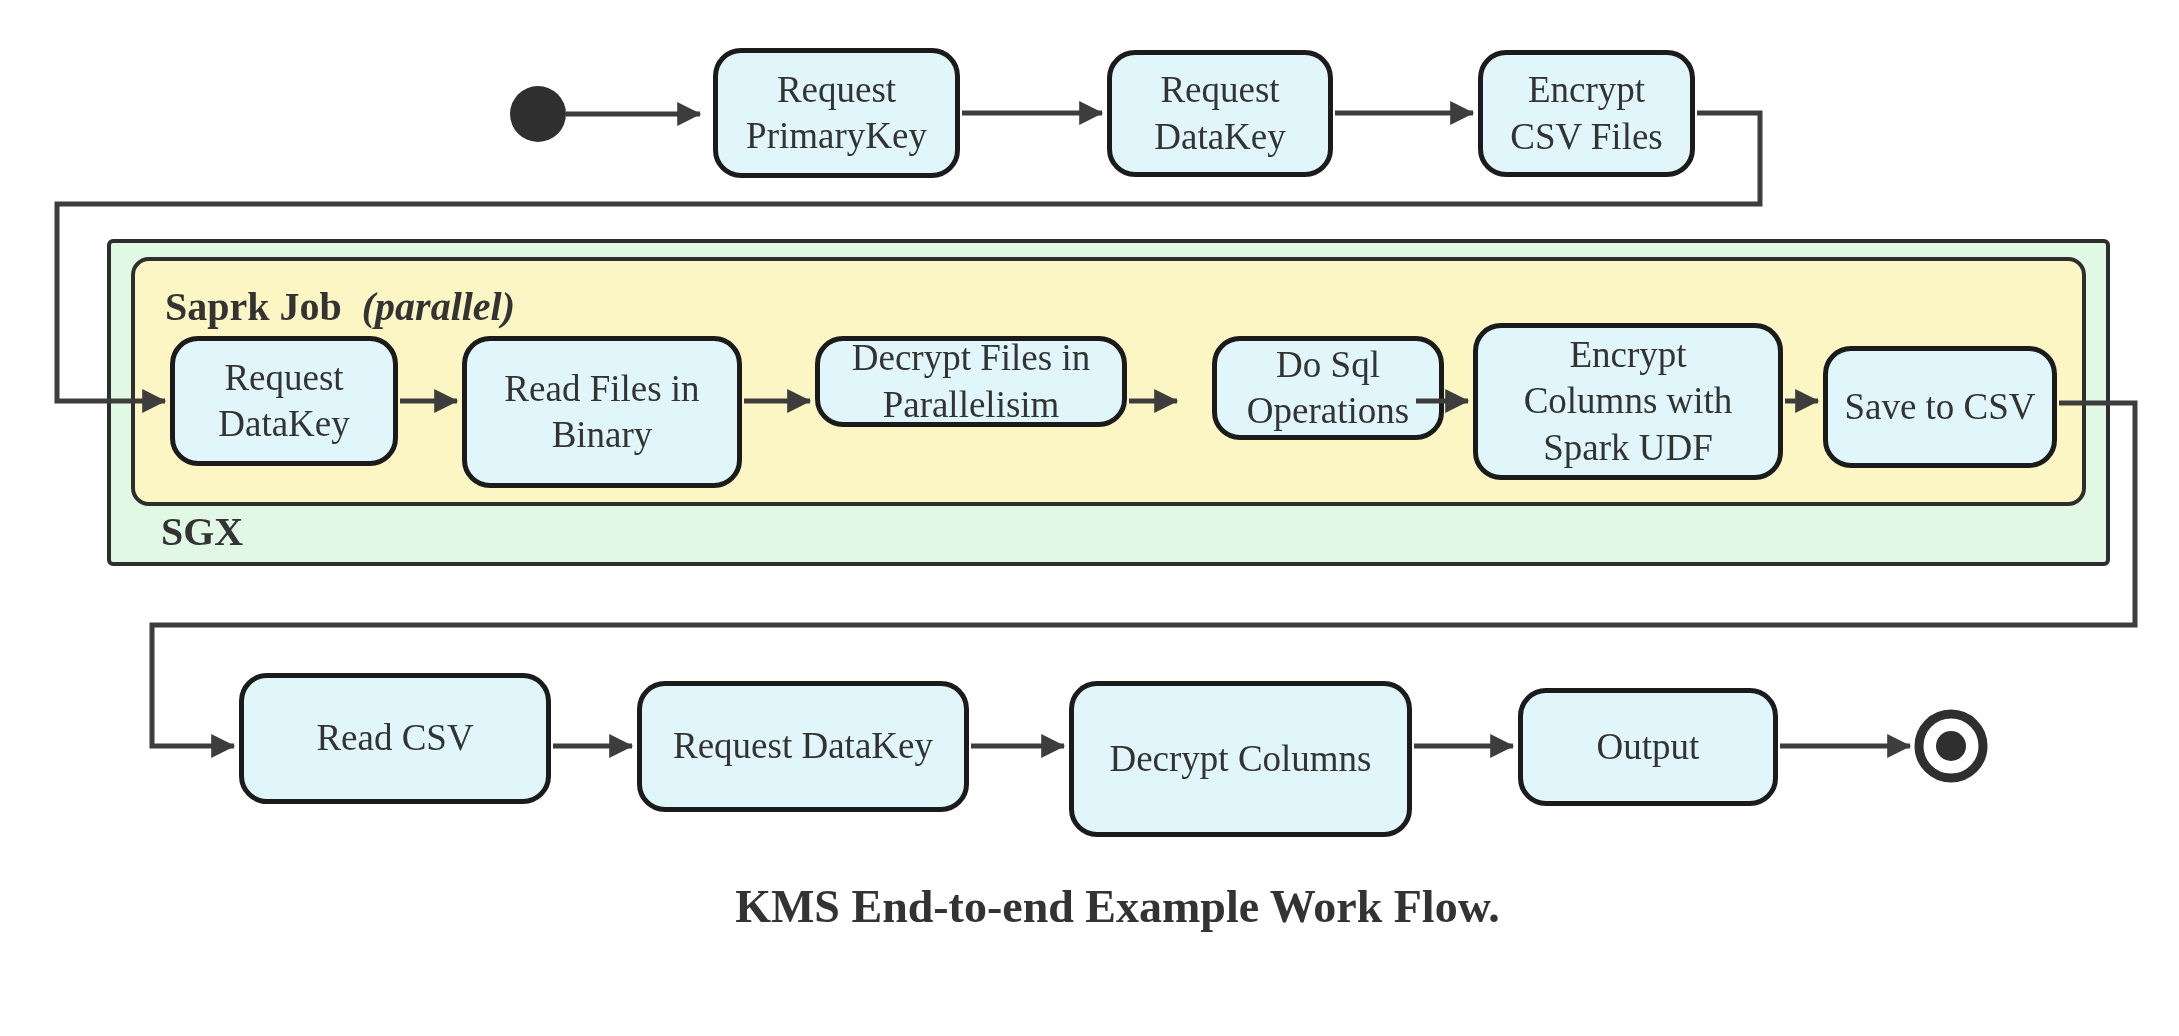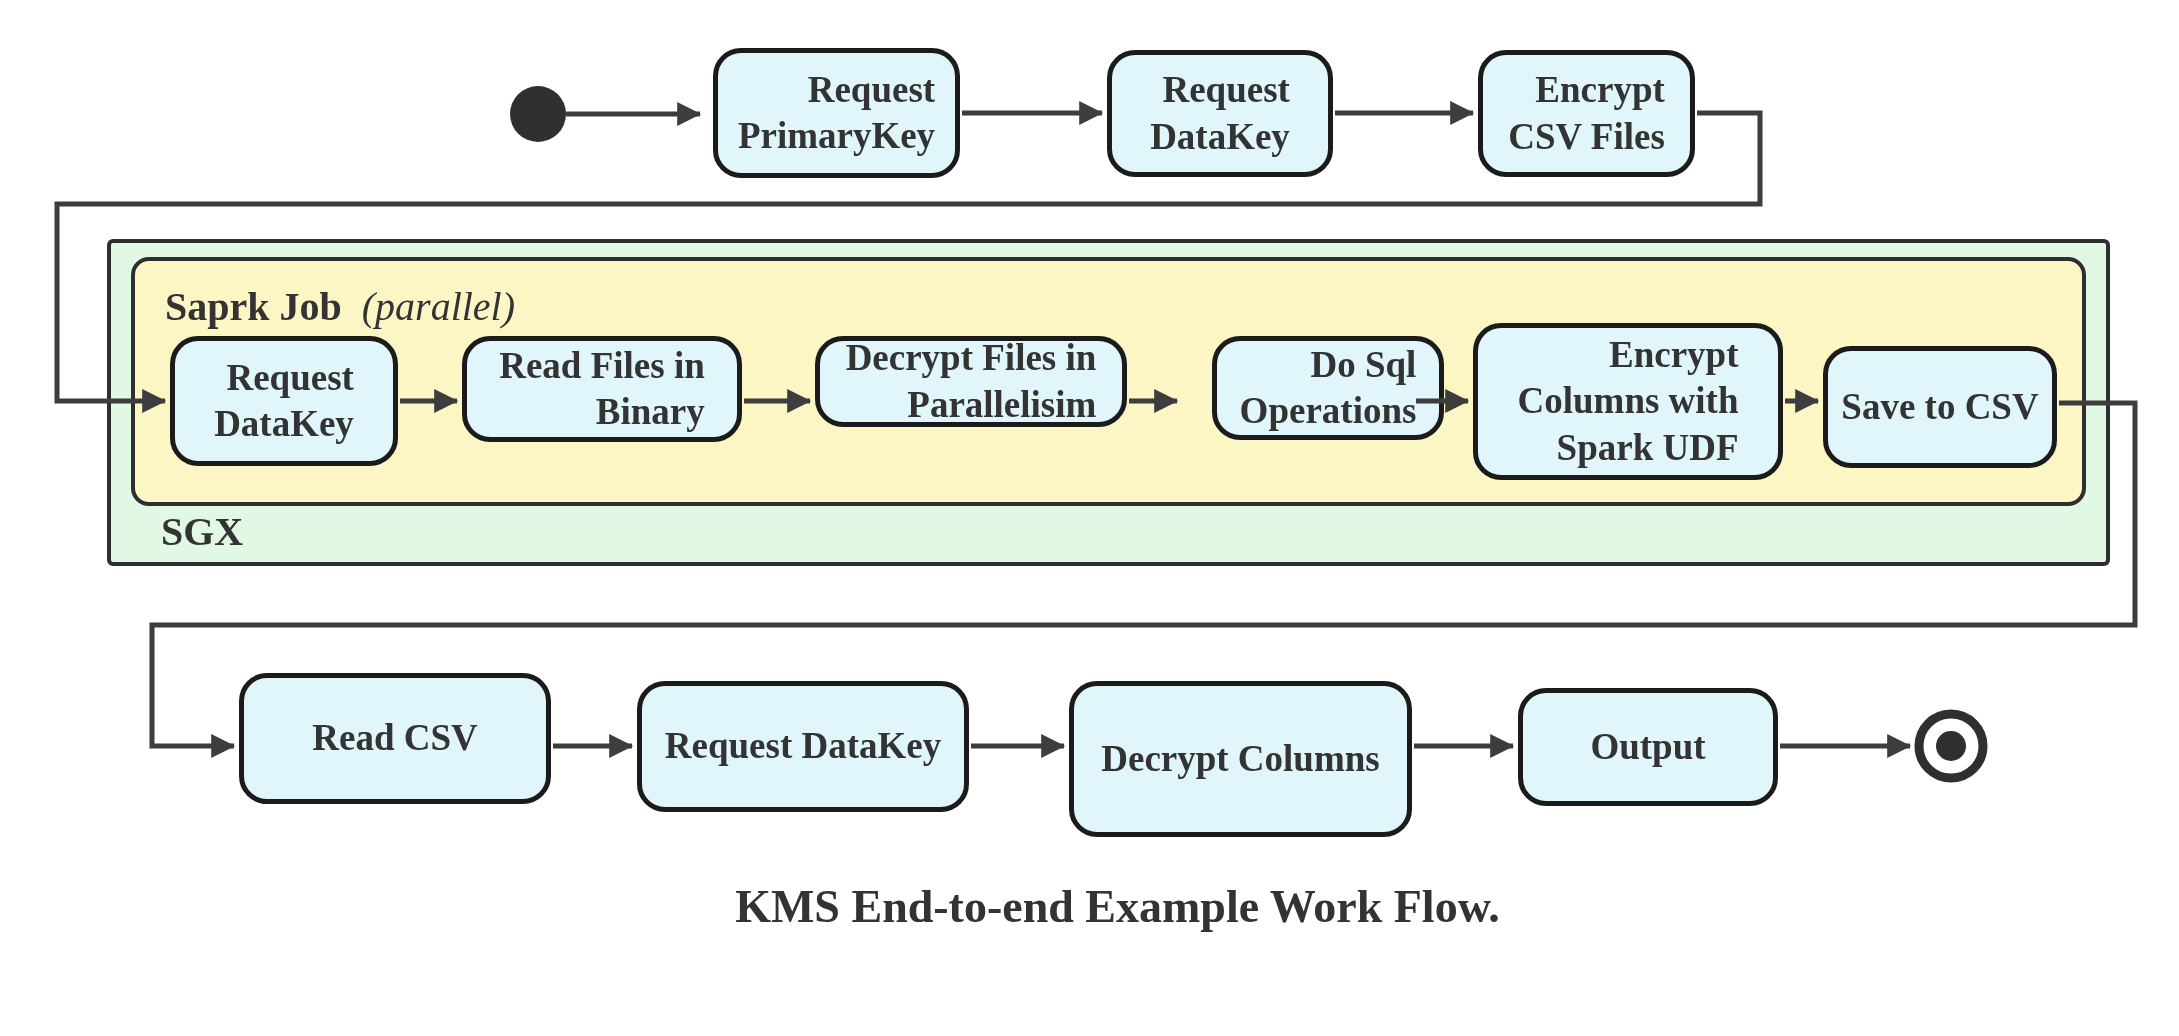--- a/index.html
+++ b/index.html
@@ -17,28 +17,28 @@
   }
   .spark-box {
     background:var(--spark-fill,#fcf6c5);
     border:4px solid var(--container-border,#2e2e2e);
     border-radius:18px;
   }
   .container-label {
     position:absolute; font-size:40px; font-weight:bold;
     white-space:nowrap; color:var(--text,#333);
   }
-  .container-label .paren { font-weight:normal; font-style:italic;margin-top:15px; }
+  .container-label .paren { font-weight:bold; font-style:italic;margin-top:15px; }
   .node {
     position:absolute; box-sizing:border-box;
     background:var(--node-fill,#e0f6fa);
     border:5px solid var(--node-border,#1b1b1b);
     border-radius:28px;
     display:flex; align-items:center; justify-content:center;
-    text-align:right; font-size:37px; font-weight:bold;
+    text-align:center; font-size:37px; font-weight:normal;
     line-height:1.25; color:var(--text,#333);
     white-space:pre-line;
   }
   svg.wires { position:absolute; left:0; top:0; pointer-events:none; }
   .conn { fill:none; stroke:var(--line,#3d3d3d); stroke-width:5; }
   .arrowhead { fill:var(--line,#3d3d3d); }
   .start-dot { fill:var(--dot,#2f2f2f); }
   .end-ring { fill:#ffffff; stroke:var(--dot,#2f2f2f); stroke-width:9; }
   .end-core { fill:var(--dot,#2f2f2f); }
   .caption {
@@ -73,21 +73,21 @@
   </div>
   <div class="node" style="left:1478px; top:50px; width:217px; height:127px;">
     <span>Encrypt
 CSV Files</span>
   </div>
 
   <div class="node" style="left:170px; top:336px; width:228px; height:130px;">
     <span>Request
 DataKey</span>
   </div>
-  <div class="node" style="left:462px; top:336px; width:280px; height:106px;">
+  <div class="node" style="left:462px; top:336px; width:280px; height:152px;">
     <span>Read Files in
 Binary</span>
   </div>
   <div class="node" style="left:815px; top:336px; width:312px; height:91px;">
     <span>Decrypt Files in
 Parallelisim</span>
   </div>
   <div class="node" style="left:1212px; top:336px; width:232px; height:104px;">
     <span>Do Sql
 Operations</span>

